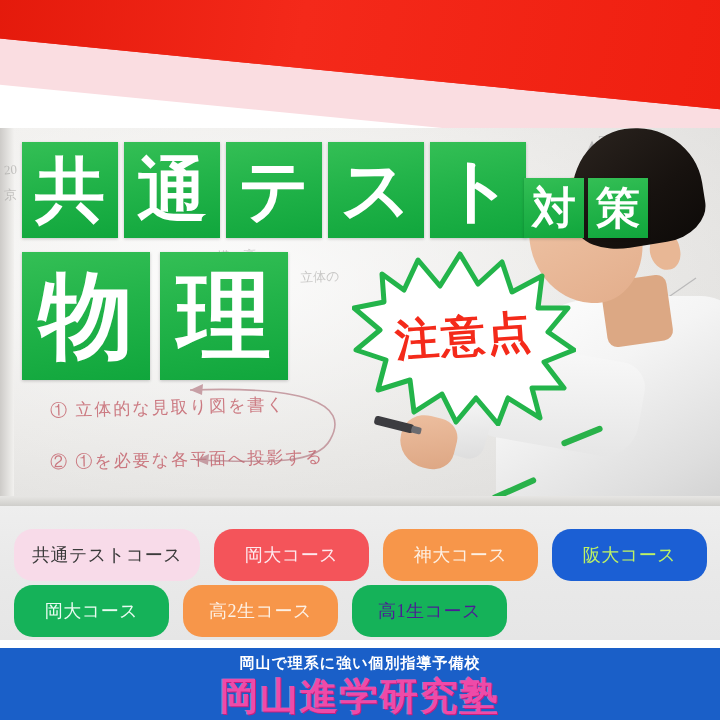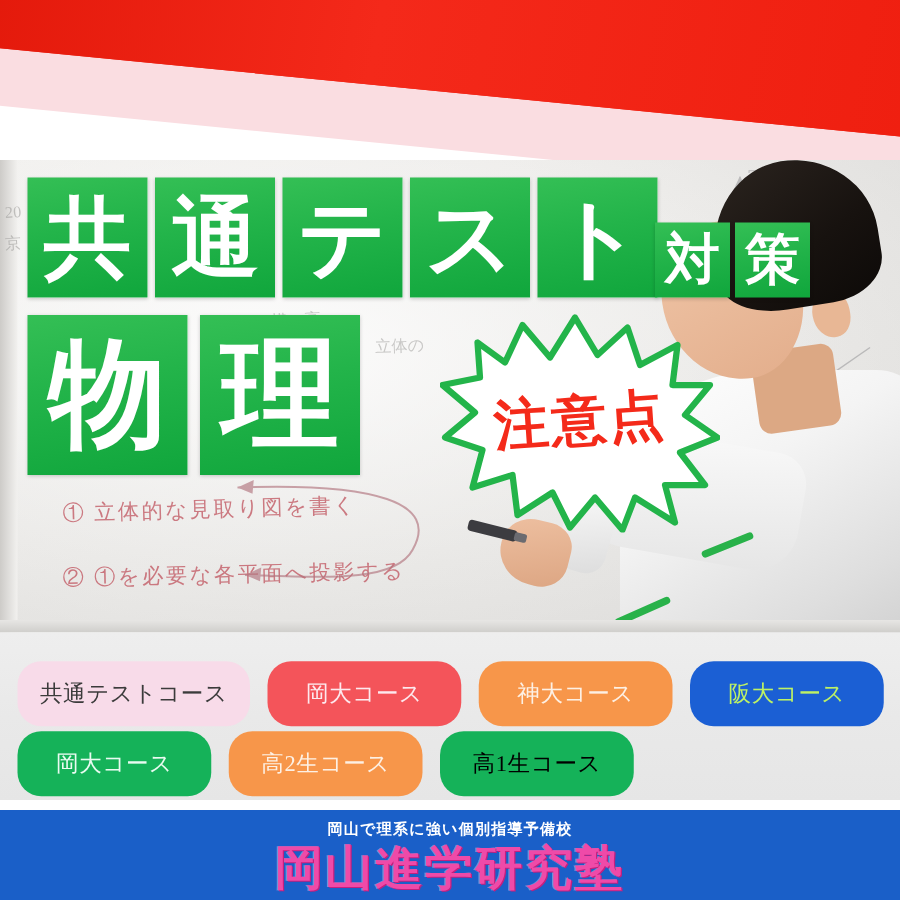--- a/index.html
+++ b/index.html
@@ -99,21 +99,21 @@
   .pill-row-1{top:23px;padding-left:14px;gap:14px;}
   .pill-row-2{top:79px;padding-left:14px;gap:14px;}
   .pill{display:flex;align-items:center;justify-content:center;
         height:52px;border-radius:19px;white-space:nowrap;
         font-size:18px;font-weight:400;letter-spacing:.5px;
         font-family:Liberation Serif, serif;}
 
   
   .banner{position:absolute;left:0;bottom:0;width:720px;height:72px;
           background:#1a5fc8;display:flex;flex-direction:column;align-items:center;justify-content:center;}
-  .banner-sub{color:#ffffff;font-size:12px;font-weight:700;letter-spacing:1px;
+  .banner-sub{color:#ffffff;font-size:15px;font-weight:700;letter-spacing:1px;
               font-family:"DejaVu Sans","Liberation Sans",sans-serif;margin-bottom:4px;}
   .banner-logo{color:#ef4aa8;font-size:38px;font-weight:700;letter-spacing:2px;line-height:1;
                font-family:Liberation Sans, sans-serif;
                text-shadow:1px 1px 0 #c41f7e,-1px 0 0 rgba(255,255,255,.35);}
 </style>
 </head>
 <body>
 
 <div id="page">
 
@@ -200,21 +200,21 @@
     <div class="pill-row pill-row-1">
       <div class="pill" style="background:#f8dbe9;color:#3b3b3b;width:186px;">共通テストコース</div>
       <div class="pill" style="background:#f4545a;color:#fde9ee;width:155px;">岡大コース</div>
       <div class="pill" style="background:#f7964a;color:#fdf0e4;width:155px;">神大コース</div>
       <div class="pill" style="background:#1b5fd4;color:#bef264;width:155px;">阪大コース</div>
     </div>
 
     <div class="pill-row pill-row-2">
       <div class="pill" style="background:#15b259;color:#e9fbf1;width:155px;">岡大コース</div>
       <div class="pill" style="background:#f7964a;color:#fdf0e4;width:155px;text-align:center;">高2生コース</div>
-      <div class="pill" style="background:#15b259;color:#000000;width:155px;">高1生コース</div>
+      <div class="pill" style="background:#15b259;color:#4c1d95;width:155px;">高1生コース</div>
     </div>
   </div>
 
   <div class="banner">
     <div class="banner-sub">岡山で理系に強い個別指導予備校</div>
     <div class="banner-logo">岡山進学研究塾</div>
   </div>
 
 </div>
 

